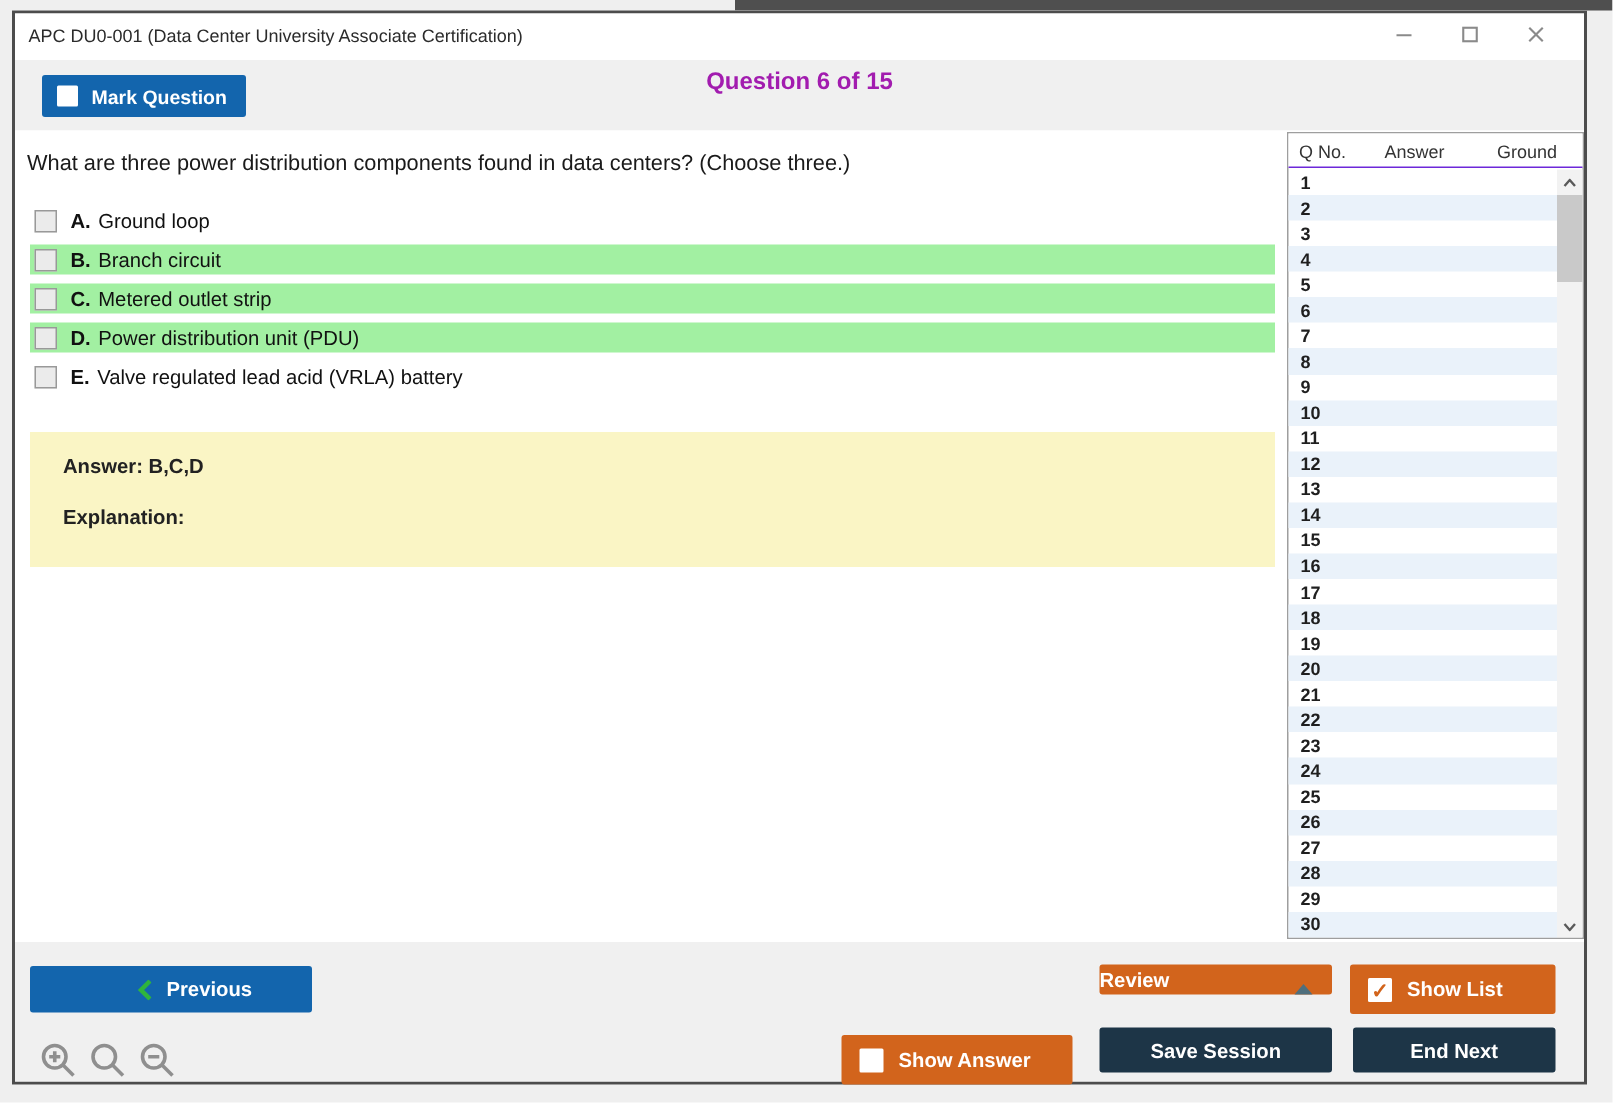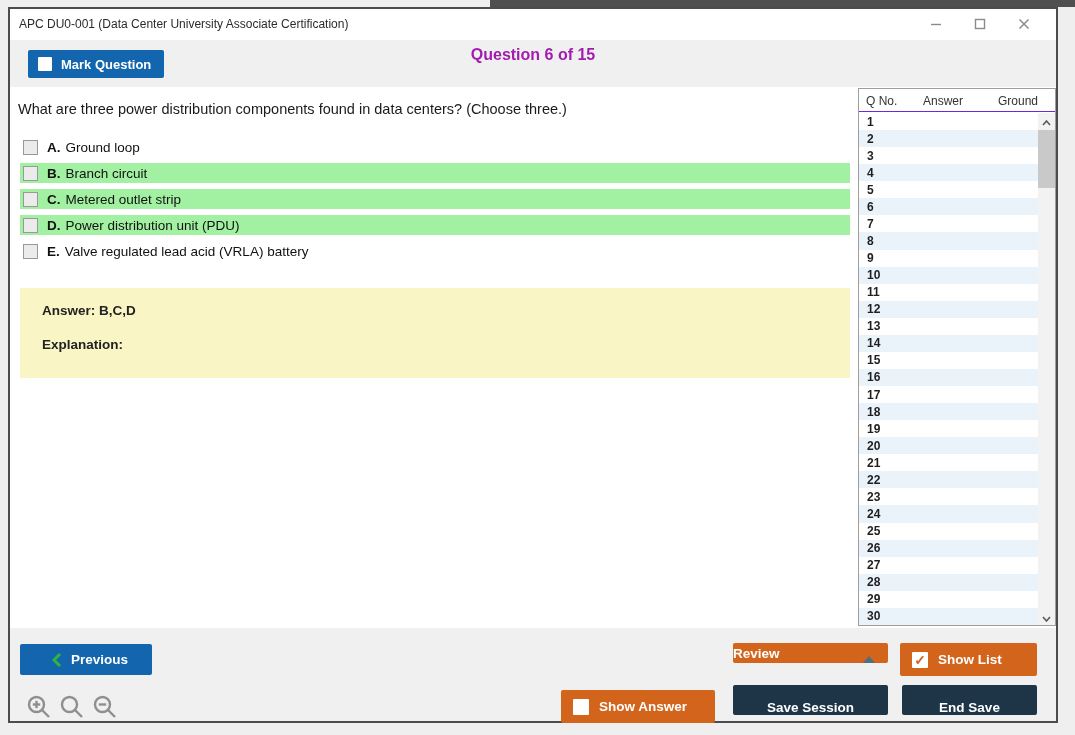--- a/index.html
+++ b/index.html
@@ -59,22 +59,22 @@
   .sb-up { top:0; } .sb-down { bottom:0; }
   .sb-thumb { position:absolute; left:0; top:17px; width:17px; height:58px; background:#c9c9c9; cursor:pointer; }
 
   
   .footer { position:absolute; left:0; top:619px; width:100%; height:93px; background:#f0f0f0; }
   .btn { border:none; border-radius:2px; color:#ffffff; font-weight:bold; font-size:13.5px;
          display:flex; align-items:center; cursor:pointer; position:absolute;
          font-family:"Liberation Sans", sans-serif; }
   .blue { background:#1365ad; }
   .orange { background:#d2641c; }
-  .navy { background:#1d3547;align-items:flex-end; }
-  .prev-btn { left:10px; top:16px; width:132px; height:31px; justify-content:flex-start; gap:10px;padding-left:32px; }
+  .navy { background:#1d3547; }
+  .prev-btn { left:10px; top:16px; width:188px; height:31px; justify-content:center; gap:10px;padding-left:32px; }
   .next-btn { left:183px; top:16px; width:150px; height:31px; justify-content:center; gap:10px; }
   .chev svg { display:block; }
   .show-answer-btn { left:551px; top:15px; width:154px; height:33px; padding-left:12px;margin-top:47px; }
   .review-btn { left:723px; top:15px; width:155px; height:20px; }
   .show-list-btn { left:890px; top:15px; width:137px; height:33px; padding-left:12px; }
   .btn .cb { width:16px; height:16px; background:#ffffff; border-radius:1px; margin-right:10px;
              display:flex; align-items:center; justify-content:center; flex:0 0 auto; }
   .btn .cb .check { color:#d2641c; font-size:14px; font-weight:bold; line-height:1; display:none; }
   .btn .cb.checked .check { display:block; }
   .tri-up { width:0; height:0; border-left:6px solid transparent; border-right:6px solid transparent;
@@ -293,21 +293,21 @@
       <span class="cb checked" id="cb-show-list">
           <span class="check">✓</span>
         </span>
       <span>Show List</span>
     </button>
 
     <button class="btn navy save-btn">
       <span>Save Session</span>
     </button>
     <button class="btn navy end-btn">
-      <span>End Save</span>
+      <span>End Next</span>
     </button>
 
     <div class="zoom-tools">
       <span class="zicon">
         <svg width="26" height="26" viewBox="0 0 26 26">
             <circle cx="10.5" cy="10.5" r="7.5"></circle>
             <line x1="16" y1="16" x2="23" y2="23"></line>
             <line x1="6.8" y1="10.5" x2="14.2" y2="10.5"></line>
             <line x1="10.5" y1="6.8" x2="10.5" y2="14.2"></line>
           </svg>

